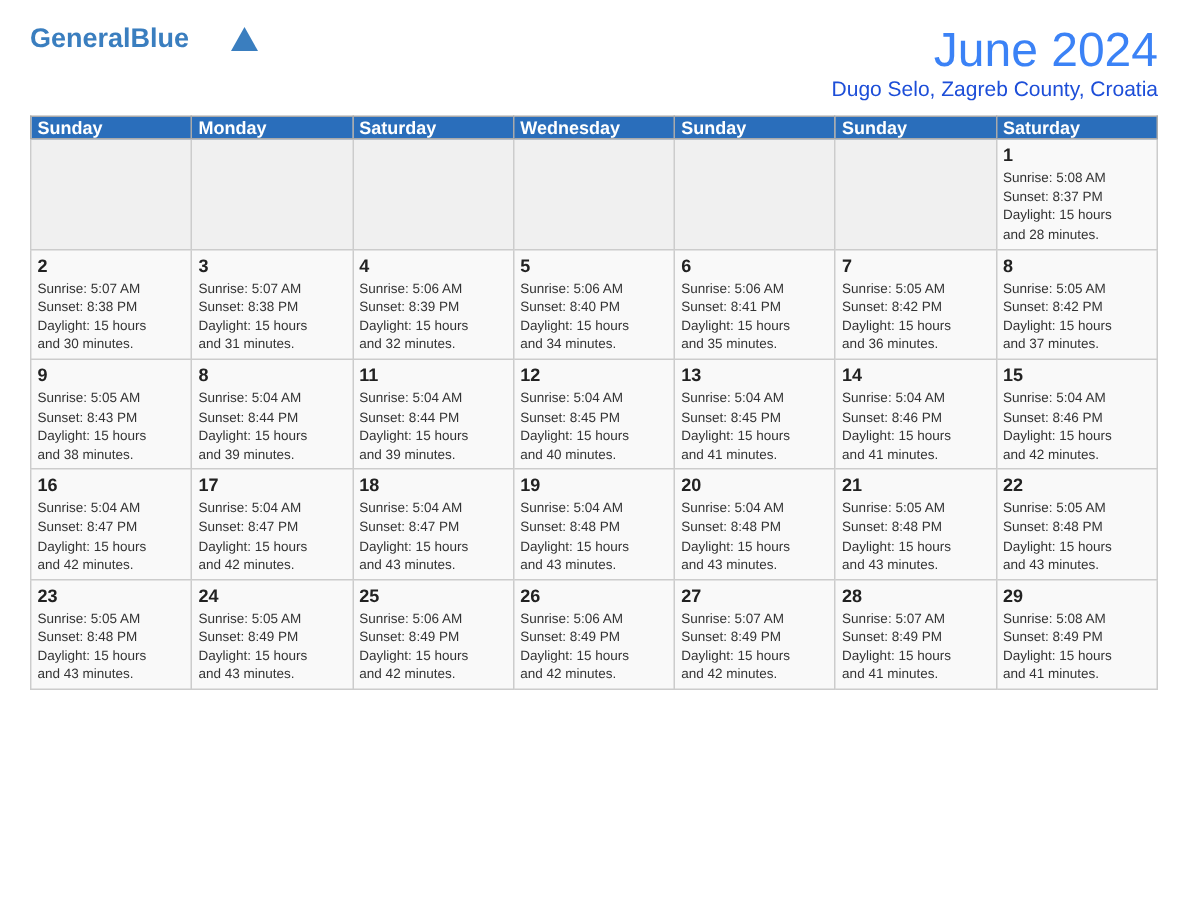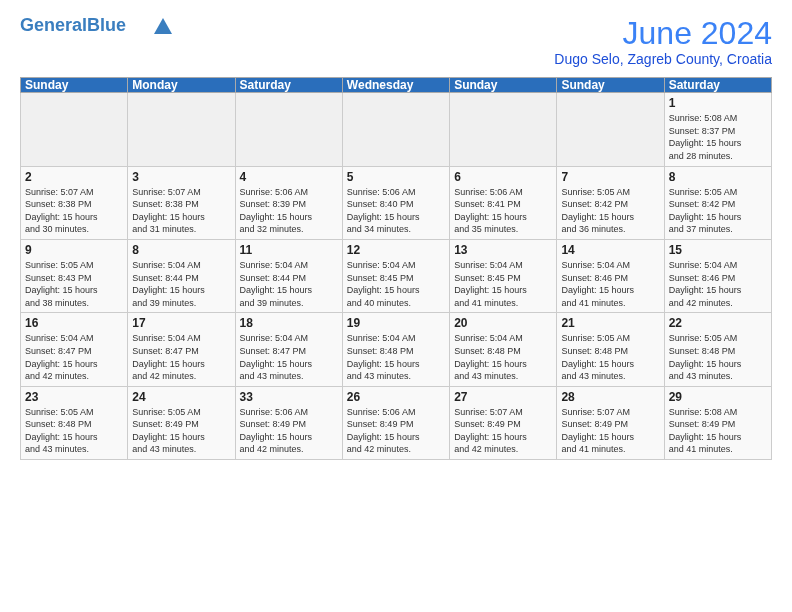--- a/index.html
+++ b/index.html
@@ -296,21 +296,21 @@
 and 43 minutes.</div>
           </td>
           <td>
             <span class="day-number">24</span>
             <div class="day-info" style="white-space: pre-line;">Sunrise: 5:05 AM
 Sunset: 8:49 PM
 Daylight: 15 hours
 and 43 minutes.</div>
           </td>
           <td>
-            <span class="day-number">33</span>
+            <span class="day-number">25</span>
             <div class="day-info" style="white-space: pre-line;">Sunrise: 5:06 AM
 Sunset: 8:49 PM
 Daylight: 15 hours
 and 42 minutes.</div>
           </td>
           <td>
             <span class="day-number">26</span>
             <div class="day-info" style="white-space: pre-line;">Sunrise: 5:06 AM
 Sunset: 8:49 PM
 Daylight: 15 hours

